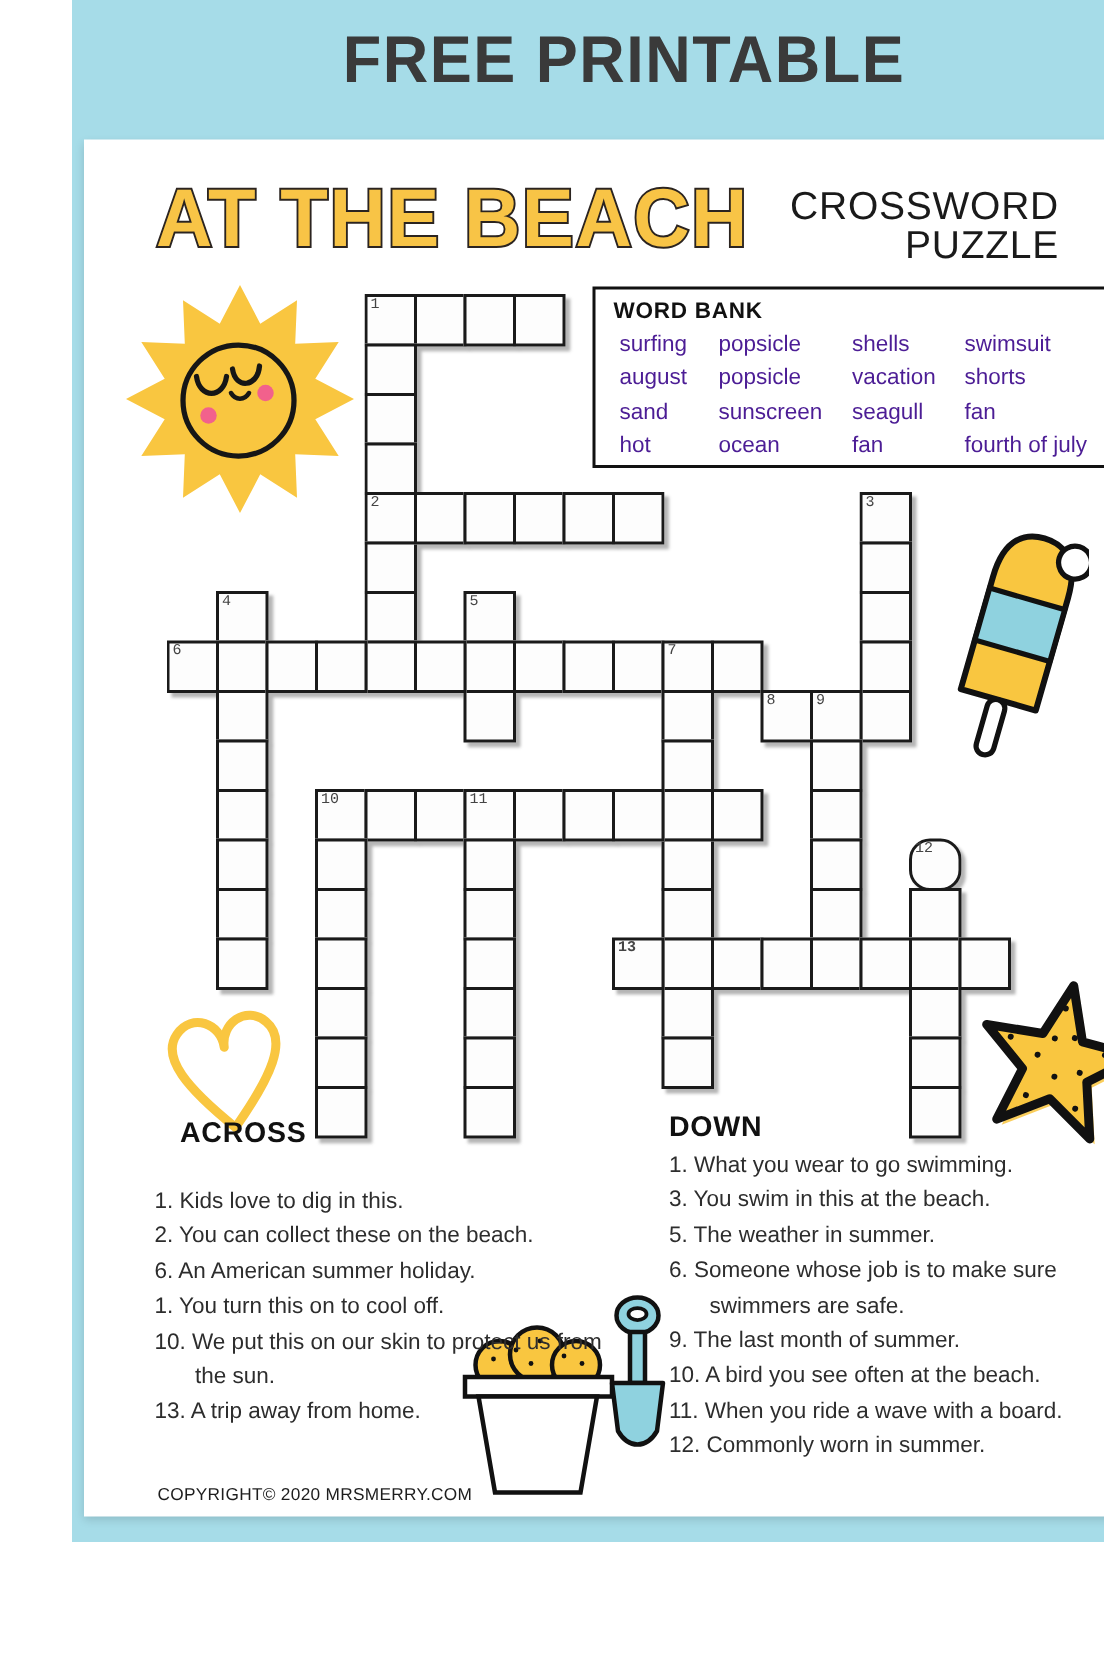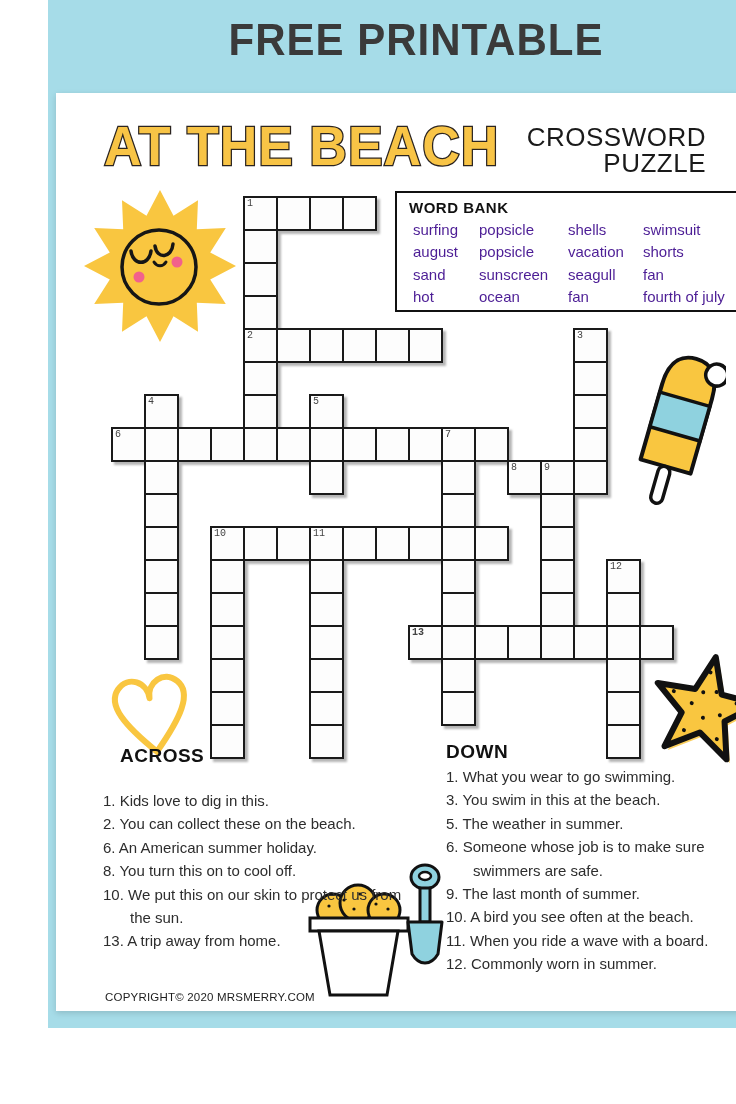--- a/index.html
+++ b/index.html
@@ -276,21 +276,21 @@
       <div class="cell" style="left: 162px; top: 625px;"></div>
       <div class="cell" style="left: 162px; top: 658px;"></div>
       <div class="cell" style="left: 162px; top: 691px;"></div>
       <div class="cell" style="left: 162px; top: 724px;"></div>
       <div class="cell" style="left: 261px; top: 559px;"></div>
       <div class="cell" style="left: 261px; top: 592px;"></div>
       <div class="cell" style="left: 261px; top: 625px;"></div>
       <div class="cell" style="left: 261px; top: 658px;"></div>
       <div class="cell" style="left: 261px; top: 691px;"></div>
       <div class="cell" style="left: 261px; top: 724px;"></div>
-      <div class="cell" style="left: 558px; top: 559px;">
+      <div class="cell" style="left: 558px; top: 559px; border-radius: 14px;">
         <span class="num">12</span>
       </div>
       <div class="cell" style="left: 558px; top: 592px;"></div>
       <div class="cell" style="left: 558px; top: 625px;"></div>
       <div class="cell" style="left: 558px; top: 658px;"></div>
       <div class="cell" style="left: 558px; top: 691px;"></div>
       <div class="cell" style="left: 558px; top: 724px;"></div>
       <div class="cell" style="left: 360px; top: 625px; font-weight: bold;">
         <span class="num">13</span>
       </div>
@@ -298,21 +298,21 @@
       <div class="cell" style="left: 459px; top: 625px;"></div>
       <div class="cell" style="left: 525px; top: 625px;"></div>
       <div class="cell" style="left: 591px; top: 625px;"></div>
     </div>
 
   <div class="section-h" style="left:72px;top:745px;">ACROSS</div>
   <div class="clues" style="left:55px;top:789px;">
       <div class="clue">1. Kids love to dig in this.</div>
       <div class="clue">2. You can collect these on the beach.</div>
       <div class="clue">6. An American summer holiday.</div>
-      <div class="clue">8. You turn this on to cool off.</div>
+      <div class="clue">1. You turn this on to cool off.</div>
       <div class="clue">10. We put this on our skin to protect us from the sun.</div>
       <div class="clue">13. A trip away from home.</div>
     </div>
 
   <div class="section-h" style="left:398px;top:741px;">DOWN</div>
   <div class="clues" style="left:398px;top:765px;">
       <div class="clue">1. What you wear to go swimming.</div>
       <div class="clue">3. You swim in this at the beach.</div>
       <div class="clue">5. The weather in summer.</div>
       <div class="clue">6. Someone whose job is to make sure swimmers are safe.</div>

